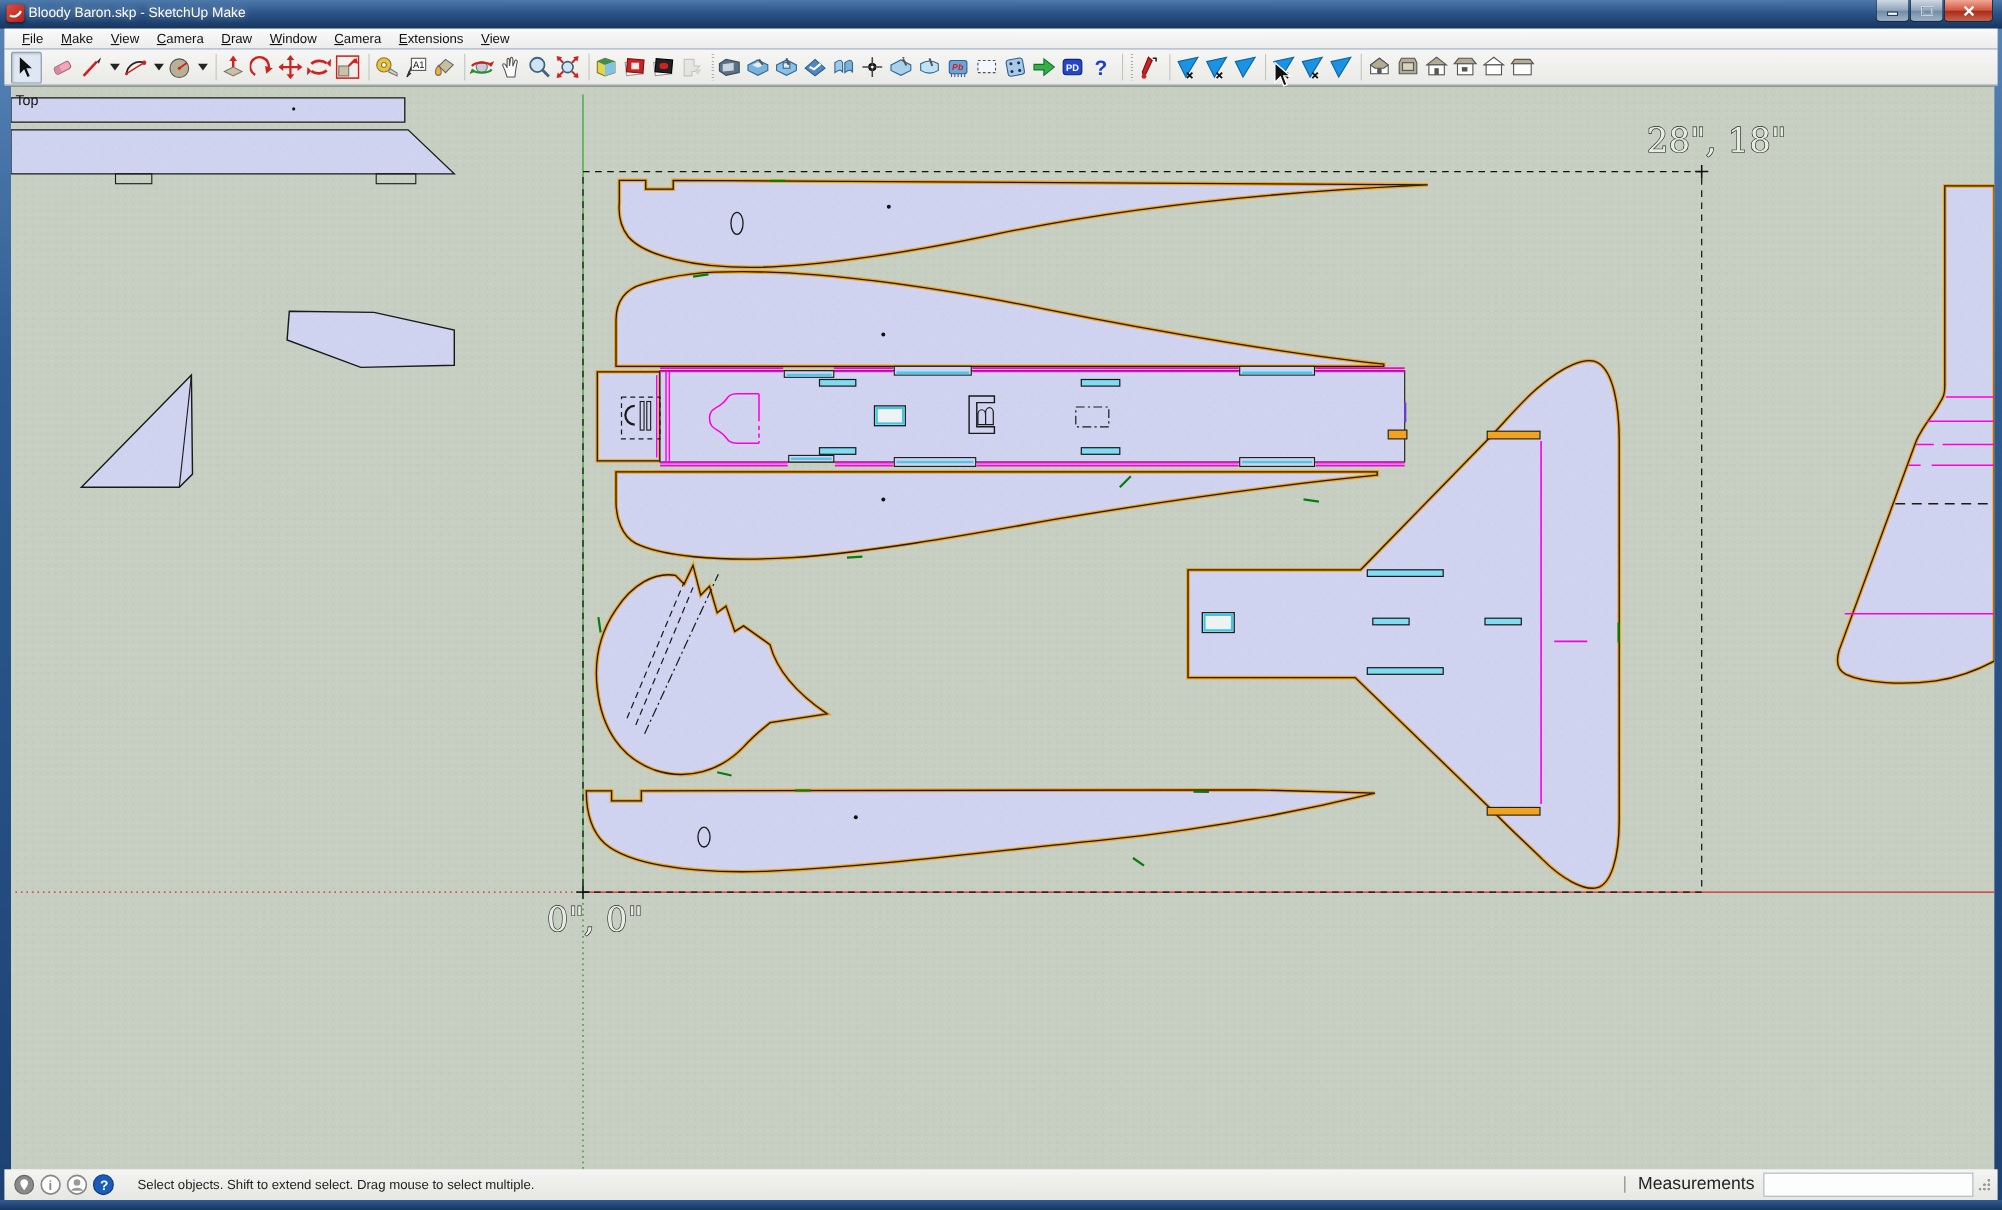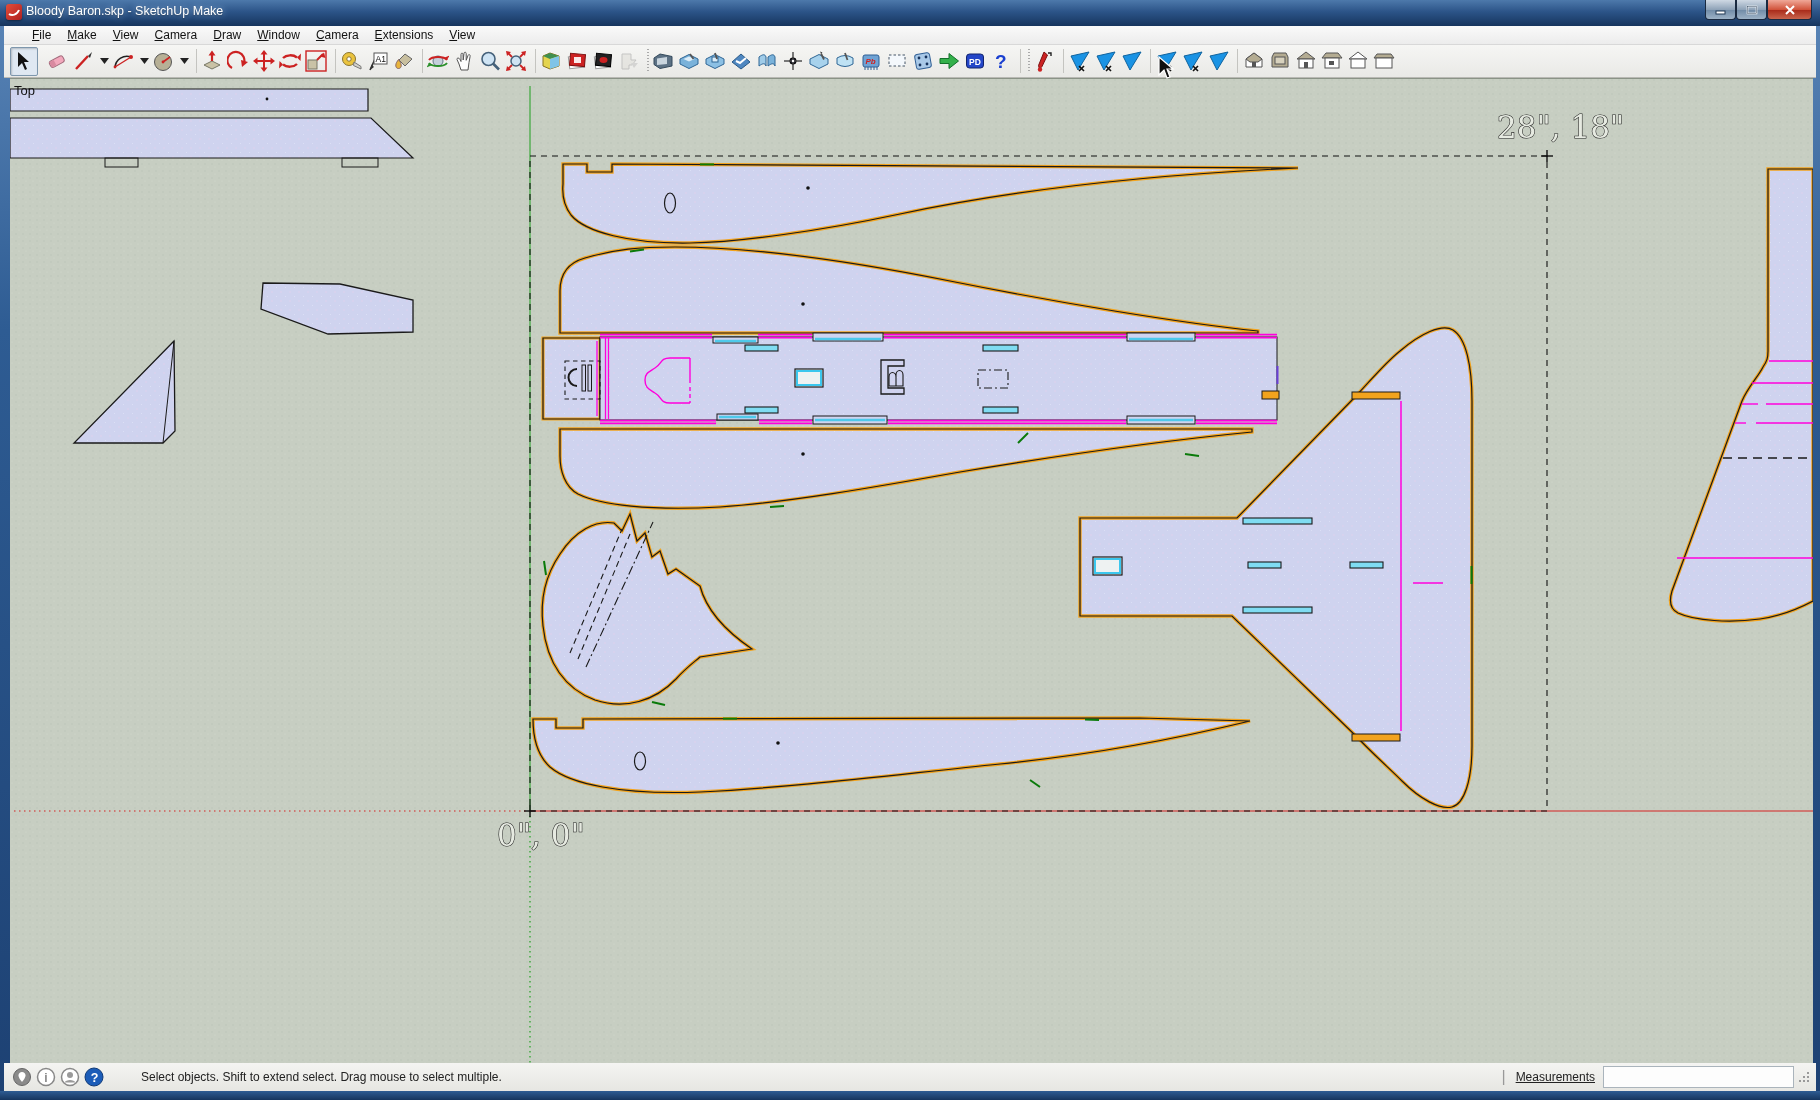--- a/index.html
+++ b/index.html
@@ -16,21 +16,21 @@
     background:linear-gradient(135deg,#e24d3a,#b01f1f);box-shadow:0 1px 2px #0006;}
   .app-icon svg{position:absolute;left:0;top:0}
   .winbtns{position:absolute;right:8px;top:0;display:flex;}
   .winbtn{width:29px;height:19px;border:1px solid #1a2a40;border-top:none;
     background:linear-gradient(180deg,#cfd9e4,#8fa3b8 50%,#6f8aa6 51%,#9db2c6);
     border-radius:0 0 4px 4px;display:flex;align-items:center;justify-content:center;}
   .winbtn.close{width:43px;background:linear-gradient(180deg,#f0a898,#d1543c 50%,#a82818 51%,#c8644c);}
   
   .menubar{position:absolute;left:4px;top:26px;width:1812px;height:19px;
     background:linear-gradient(180deg,#fafafa,#ececec);border-bottom:1px solid #d8d8d8;
-    display:flex;align-items:center;padding-left:20px;box-sizing:border-box;}
+    display:flex;align-items:center;padding-left:8px;box-sizing:border-box;}
   .menu-item{font-size:12px;color:#111;padding:2px 8px;cursor:default;}
   .menu-item::first-letter{text-decoration:underline;}
   
   .toolbar{position:absolute;left:4px;top:45px;width:1812px;height:33px;
     background:linear-gradient(180deg,#f6f6f4,#e9e9e6);border-bottom:1px solid #b9b9b4;
     display:flex;align-items:center;padding-left:6px;box-sizing:border-box;}
   .ti{width:26px;height:27px;display:flex;align-items:center;justify-content:flex-start;flex:0 0 auto;}
   .ti.pressed{background:#dfe8f2;border:1px solid #7e97ad;border-radius:2px;
     box-shadow:inset 1px 1px 2px #0003;}
   .dd{width:14px;height:27px;display:flex;align-items:center;justify-content:center;flex:0 0 auto;}
@@ -41,23 +41,23 @@
   .canvas{position:absolute;left:10px;top:78px;width:1803px;height:985px;background:#c7cec2;
     border-top:1px solid #8a9386;}
   .viewlabel{position:absolute;left:4px;top:4px;font-size:13px;color:#111;z-index:5;}
   .cursor{position:absolute;left:1158px;top:56px;z-index:50;pointer-events:none;}
   
   .statusbar{position:absolute;left:4px;top:1063px;width:1812px;height:28px;
     background:linear-gradient(180deg,#f4f4f2,#e6e6e2);display:flex;align-items:center;
     box-sizing:border-box;padding:0 6px;}
   .sicon{width:20px;height:20px;margin:0 2px;flex:0 0 auto;display:flex;
     align-items:center;justify-content:center;}
-  .status-msg{font-size:12px;color:#222;margin-left:35px;}
+  .status-msg{font-size:12px;color:#222;margin-left:19px;}
   .meas-wrap{margin-left:auto;display:flex;align-items:center;}
-  .meas-label{font-size:12px;color:#222;margin-right:8px;text-decoration:underline;}
+  .meas-label{font-size:16px;color:#222;margin-right:8px;}
   .meas-input{width:185px;height:18px;border:1px solid #aab4bc;background:#fdfdfd;
     font-size:12px;font-family:"Liberation Sans",sans-serif;}
   .grip{width:12px;height:12px;margin-left:4px;
     background:
       radial-gradient(circle at 10px 10px,#999 1px,transparent 1.5px),
       radial-gradient(circle at 6px 10px,#999 1px,transparent 1.5px),
       radial-gradient(circle at 10px 6px,#999 1px,transparent 1.5px),
       radial-gradient(circle at 2px 10px,#999 1px,transparent 1.5px),
       radial-gradient(circle at 6px 6px,#999 1px,transparent 1.5px),
       radial-gradient(circle at 10px 2px,#999 1px,transparent 1.5px);}

